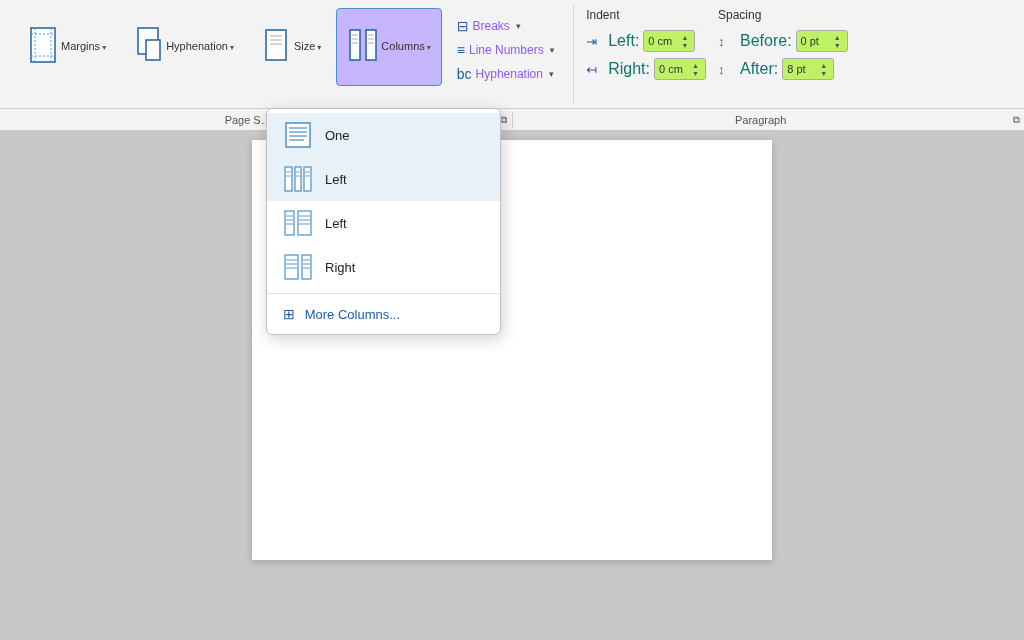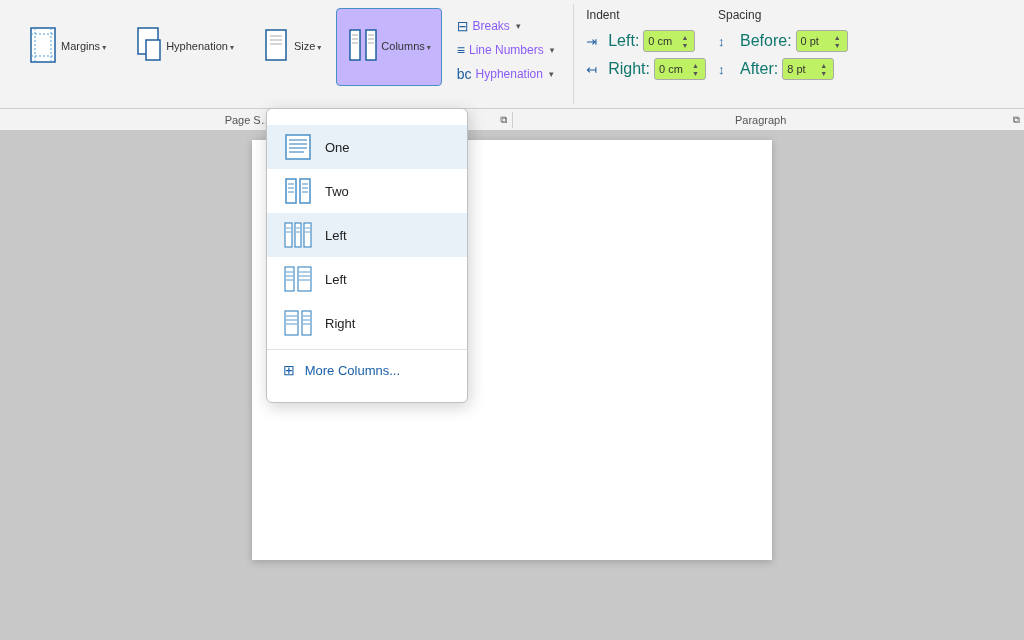--- a/index.html
+++ b/index.html
@@ -223,22 +223,22 @@
     
     .dropdown-overlay {
       position: absolute;
       top: 108px;
       left: 266px;
       background: white;
       border: 1px solid #c0c0c0;
       border-radius: 6px;
       box-shadow: 2px 4px 16px rgba(0,0,0,0.18);
       z-index: 100;
-      width: 202px;
-      padding: 16px 0;
+      width: 235px;
+      padding: 4px 0;
     }
 
     .dropdown-item {
       display: flex;
       align-items: center;
       gap: 12px;
       padding: 8px 16px;
       cursor: pointer;
       border-radius: 0;
     }
@@ -459,35 +459,20 @@
         <rect x="2" y="1" width="24" height="24" fill="white" stroke="#4a90c8" stroke-width="1.5"></rect>
         <line x1="5" y1="6" x2="23" y2="6" stroke="#4a90c8" stroke-width="1.2"></line>
         <line x1="5" y1="10" x2="23" y2="10" stroke="#4a90c8" stroke-width="1.2"></line>
         <line x1="5" y1="14" x2="23" y2="14" stroke="#4a90c8" stroke-width="1.2"></line>
         <line x1="5" y1="18" x2="20" y2="18" stroke="#4a90c8" stroke-width="1.2"></line>
       </svg>
     </div>
     <span class="dropdown-item-label">One</span>
   </div>
 
-  <div class="dropdown-item">
-    <div class="dropdown-item-icon">
-      <svg width="28" height="26" viewBox="0 0 28 26">
-        <rect x="2" y="1" width="10" height="24" fill="white" stroke="#4a90c8" stroke-width="1.5"></rect>
-        <rect x="16" y="1" width="10" height="24" fill="white" stroke="#4a90c8" stroke-width="1.5"></rect>
-        <line x1="4" y1="6" x2="10" y2="6" stroke="#4a90c8" stroke-width="1"></line>
-        <line x1="4" y1="10" x2="10" y2="10" stroke="#4a90c8" stroke-width="1"></line>
-        <line x1="4" y1="14" x2="10" y2="14" stroke="#4a90c8" stroke-width="1"></line>
-        <line x1="18" y1="6" x2="24" y2="6" stroke="#4a90c8" stroke-width="1"></line>
-        <line x1="18" y1="10" x2="24" y2="10" stroke="#4a90c8" stroke-width="1"></line>
-        <line x1="18" y1="14" x2="24" y2="14" stroke="#4a90c8" stroke-width="1"></line>
-      </svg>
-    </div>
-    <span class="dropdown-item-label">Two</span>
-  </div>
 
   <div class="dropdown-item" style="background:#e8f0f8;">
     <div class="dropdown-item-icon">
       <svg width="28" height="26" viewBox="0 0 28 26">
         <rect x="1" y="1" width="7" height="24" fill="white" stroke="#4a90c8" stroke-width="1.2"></rect>
         <rect x="11" y="1" width="6" height="24" fill="white" stroke="#4a90c8" stroke-width="1.2"></rect>
         <rect x="20" y="1" width="7" height="24" fill="white" stroke="#4a90c8" stroke-width="1.2"></rect>
         <line x1="2" y1="6" x2="7" y2="6" stroke="#4a90c8" stroke-width="0.8"></line>
         <line x1="2" y1="10" x2="7" y2="10" stroke="#4a90c8" stroke-width="0.8"></line>
         <line x1="12" y1="6" x2="16" y2="6" stroke="#4a90c8" stroke-width="0.8"></line>

